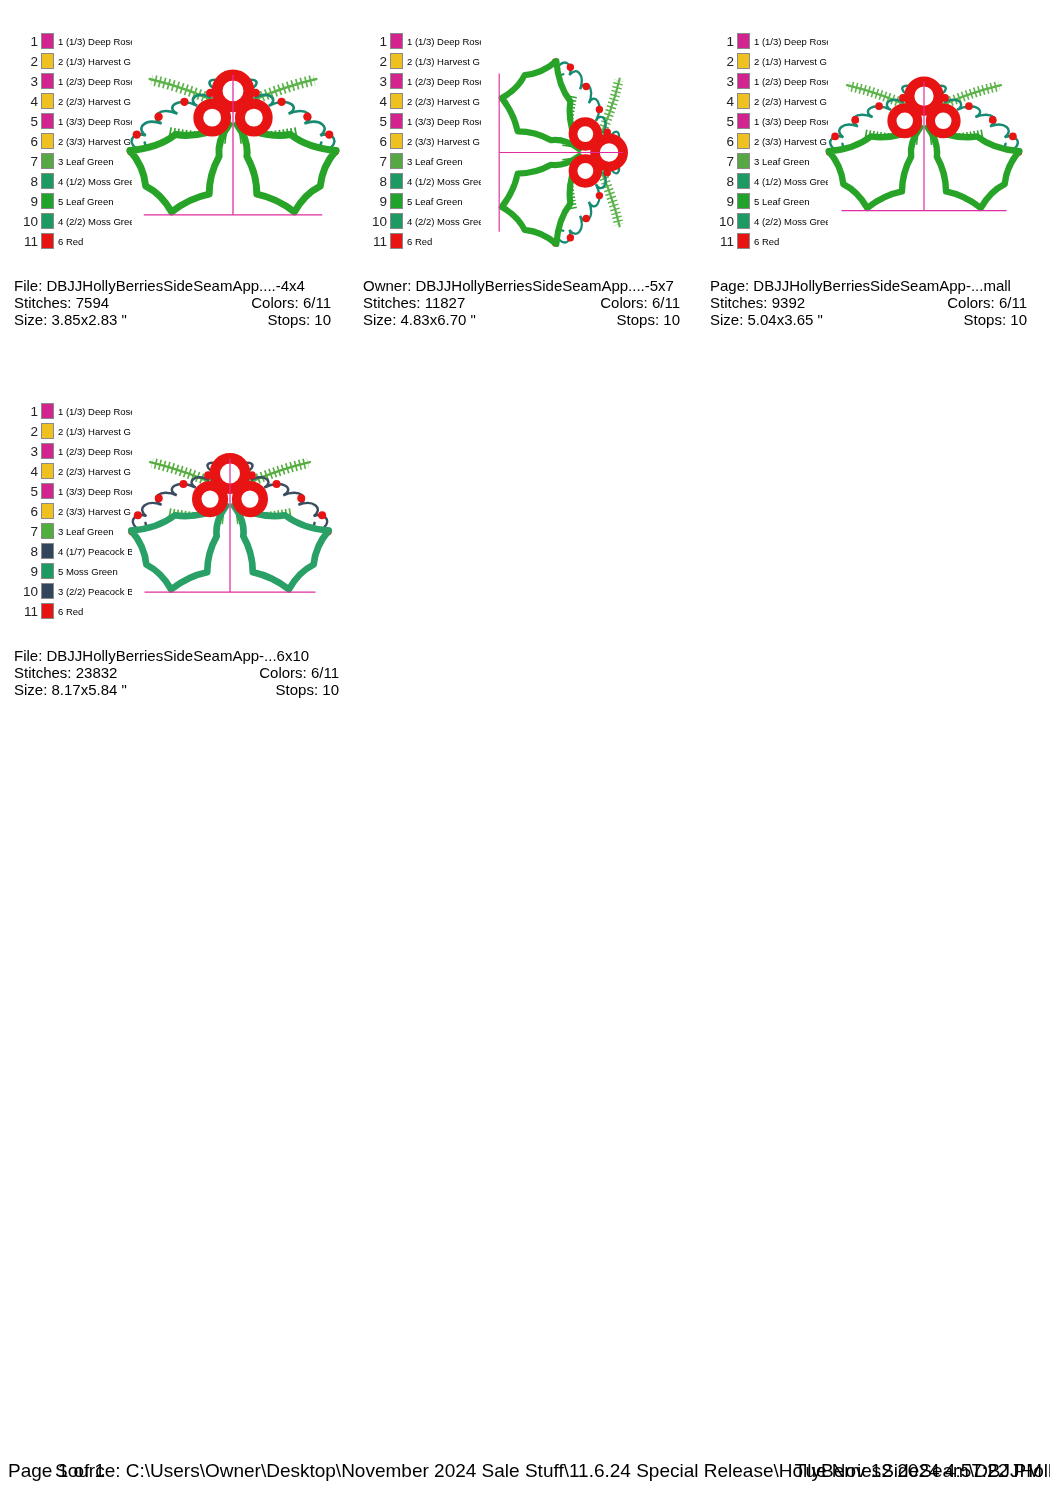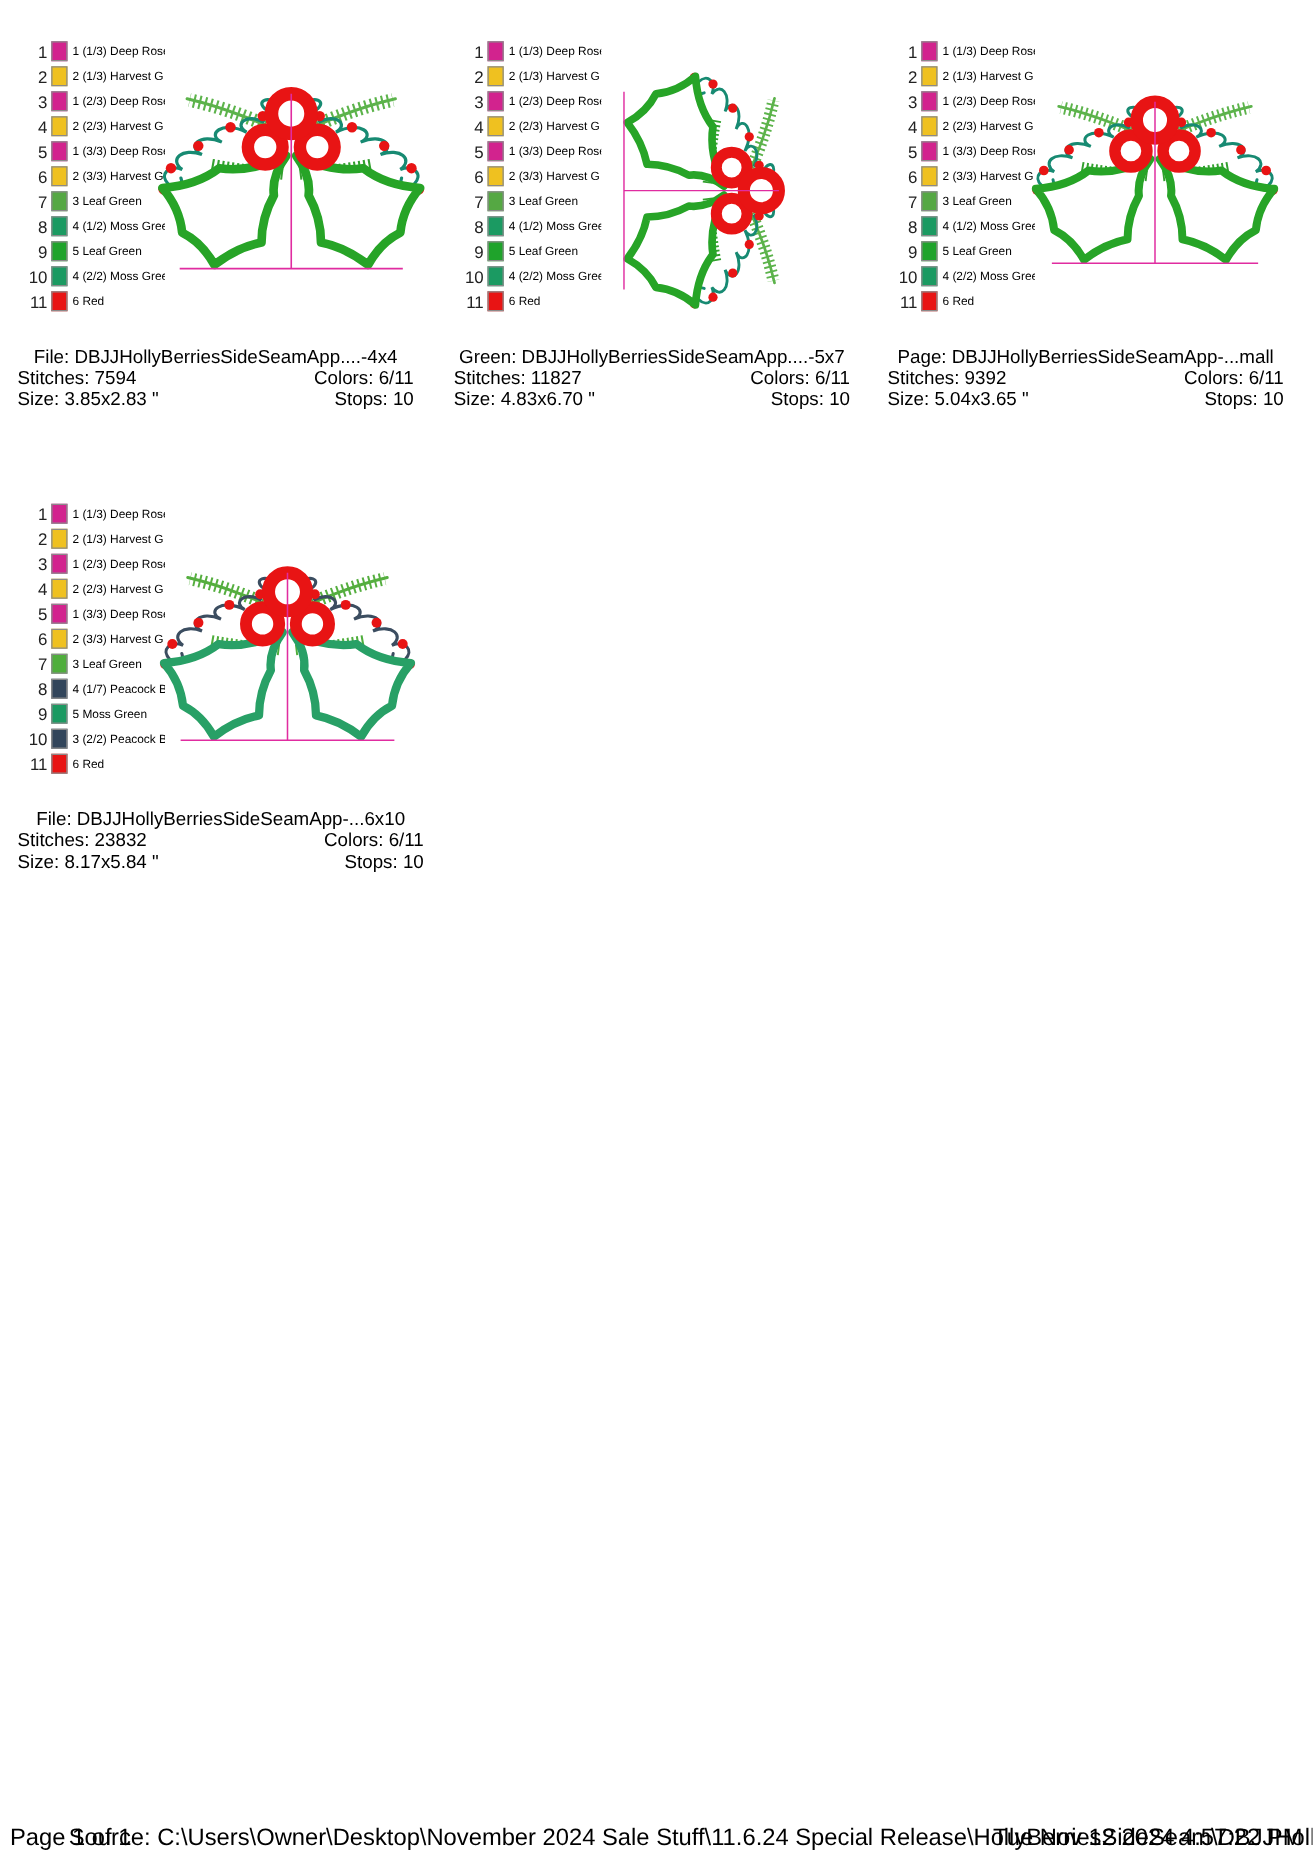--- a/index.html
+++ b/index.html
@@ -22,21 +22,21 @@
   .fern{stroke:var(--fern);stroke-width:11;fill:none;stroke-dasharray:1.7 2.9;}
   .tuft{stroke:var(--tuft);stroke-width:9;fill:none;stroke-dasharray:1.7 2.3;}
   .vine{stroke:var(--vine);stroke-width:2.6;fill:none;stroke-linecap:round;}
   .rib{stroke:var(--vine);stroke-width:2.4;fill:none;stroke-linecap:round;}
   .dot{fill:var(--berry);}
   .leaf{fill:#ffffff;stroke:var(--leafc);stroke-width:7;stroke-linejoin:round;}
   .berry{fill:#ffffff;stroke:var(--berry);stroke-width:10;}
   .berry-lg{fill:#ffffff;stroke:var(--berry);stroke-width:11;}
   .cross{stroke:var(--crossc);stroke-width:1.3;}
   
-  .info{position:absolute;left:0;top:252px;width:317px;font-size:15px;text-align:center;}
+  .info{position:absolute;left:0;top:252px;width:317px;font-size:15px;}
   .info.wide{width:325px;}
   .iline{line-height:17px;white-space:nowrap;}
   .split{display:flex;justify-content:space-between;}
   
   .footer{position:absolute;left:0;top:1460px;width:1050px;height:20px;font-size:19px;text-decoration:underline;}
   .f-page{position:absolute;left:8px;top:0;white-space:nowrap;text-align:right;}
   .f-source{position:absolute;left:55px;top:0;white-space:nowrap;}
   .f-date{position:absolute;right:8px;top:0;white-space:nowrap;}
   .defs-holder{position:absolute;width:0;height:0;overflow:hidden;}
 </style>
@@ -224,21 +224,21 @@
         <span class="tswatch" style="background: rgb(232, 20, 20);"></span>
         <span class="tlabel">6 Red</span>
       </div>
     </div>
   <svg class="art c-green" style="left:128px;top:22px;" width="150" height="211" viewBox="0 0 170 240">
     <g transform="translate(170 0) rotate(90)">
         <use href="#holly"></use>
       </g>
   </svg>
   <div class="info">
-    <div class="iline">Green: DBJJHollyBerriesSideSeamApp....-5x7</div>
+    <div class="iline">Owner: DBJJHollyBerriesSideSeamApp....-5x7</div>
     <div class="iline split">
       <span>Stitches: 11827</span>
       <span>Colors: 6/11</span>
     </div>
     <div class="iline split">
       <span>Size: 4.83x6.70 "</span>
       <span>Stops: 10</span>
     </div>
   </div>
 </section>

